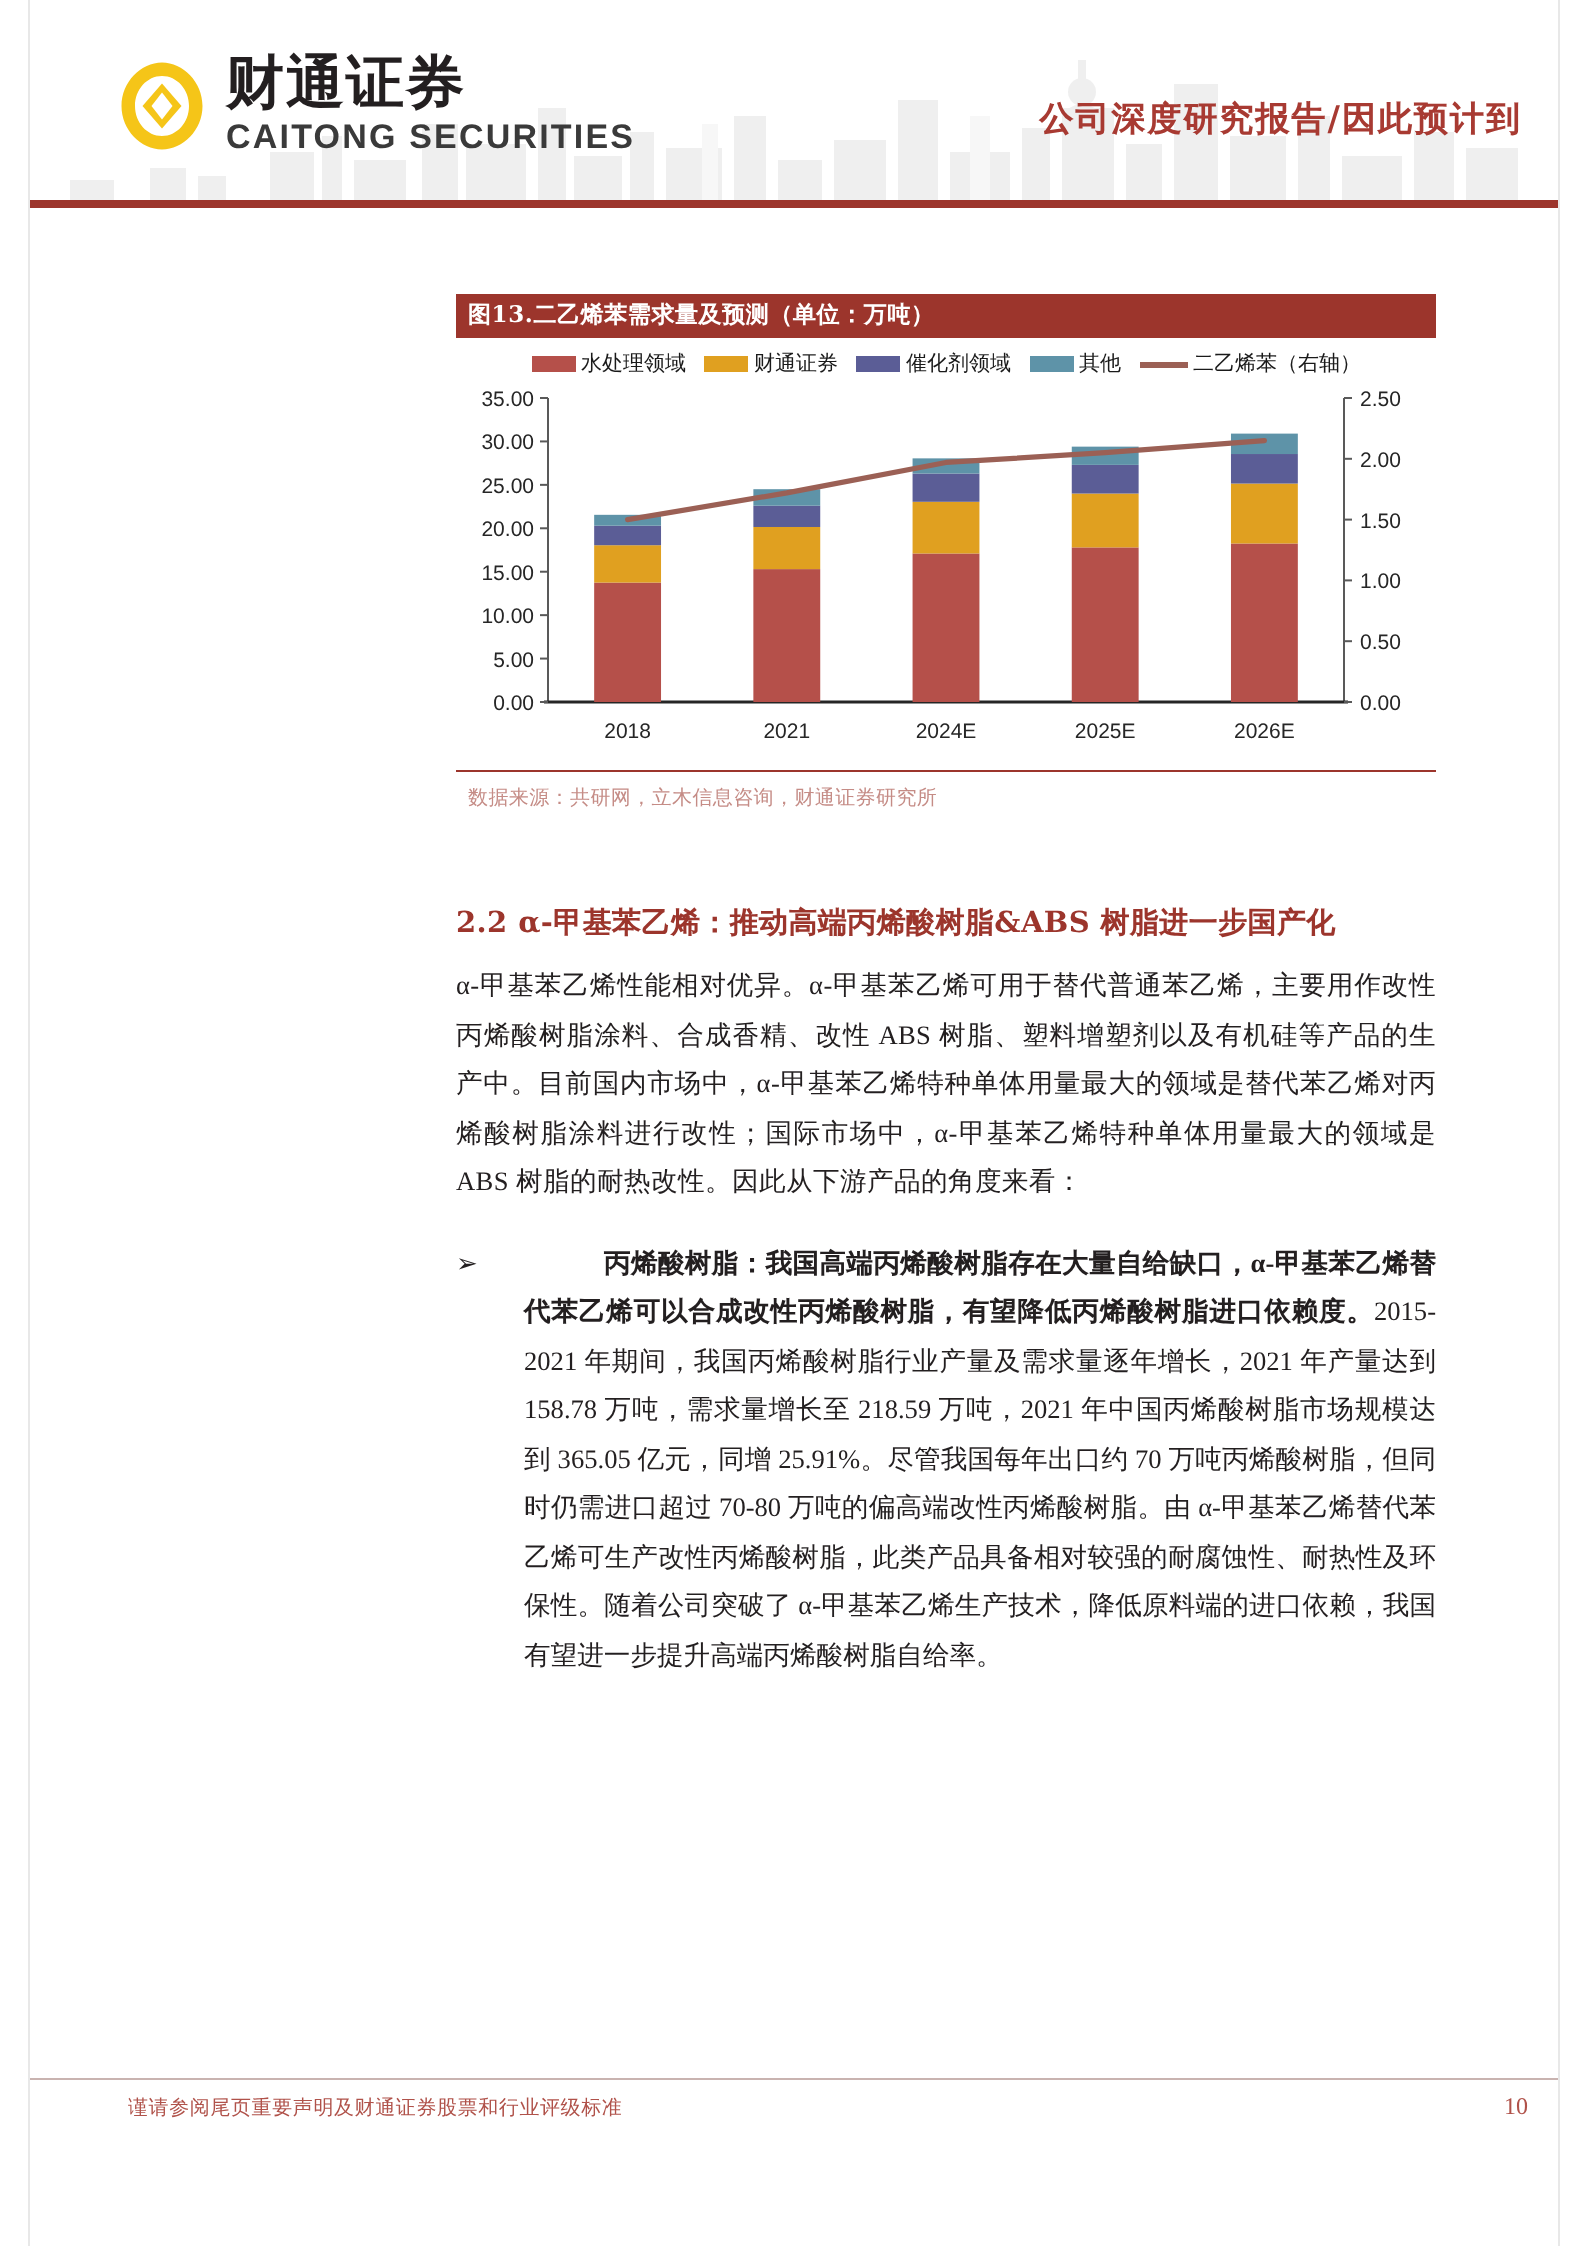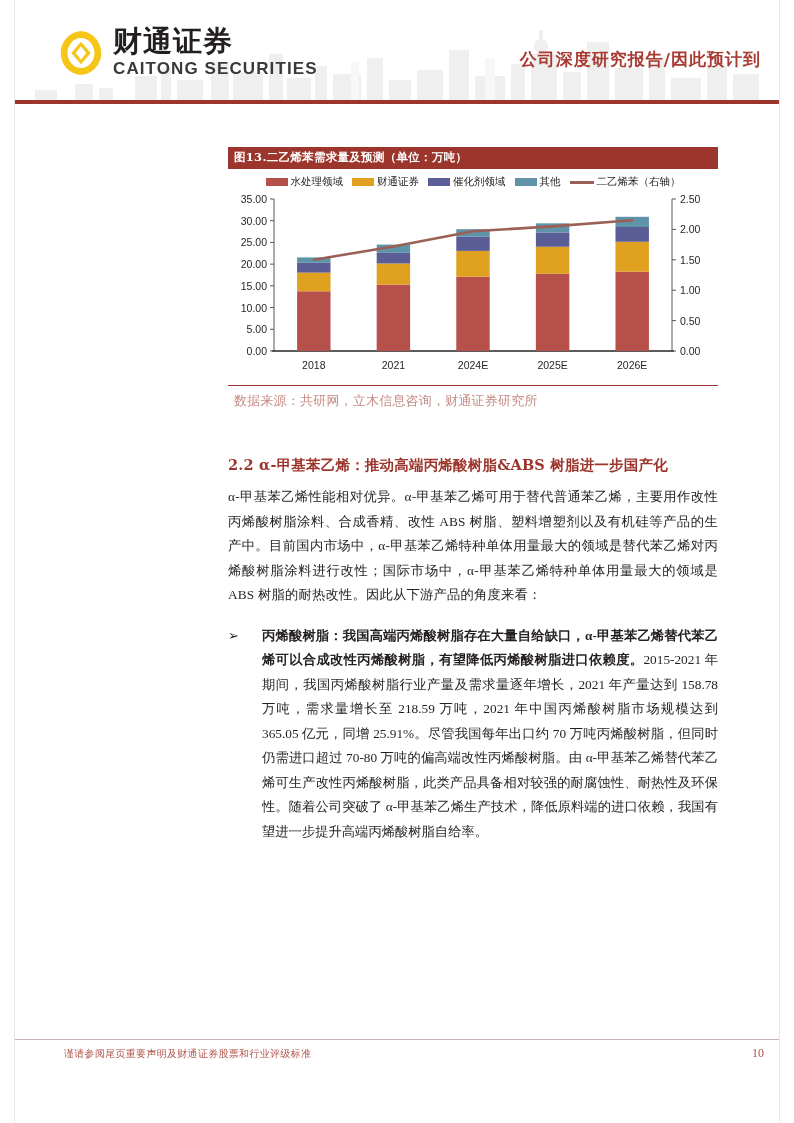--- a/index.html
+++ b/index.html
@@ -114,21 +114,21 @@
     font-family: Liberation Mono, monospace;
     color: #1a1a1a;
   }
   .legend-item { display: flex; align-items: center; gap: 3px; white-space: nowrap; }
   .legend-swatch { width: 22px; height: 8px; display: inline-block; }
   .legend-line { width: 24px; height: 3px; display: inline-block; }
 
   .chart-area { position: relative; width: 490px; height: 190px; }
 
   .src {
-    font-size: 13px;
+    font-size: 10px;
     color: #c58c86;
     padding: 6px 0 0 6px;
     font-family: "DejaVu Serif", serif;
     letter-spacing: 0.2px;
   }
 
   
   h2.sec {
     margin: 0;
     font-size: 14.5px;
@@ -148,21 +148,21 @@
     width: 34px;
     flex: 0 0 34px;
     color: #231f20;
     font-size: 13px;
   }
   .bullet-body {
     flex: 1;
     text-align: justify;
     text-justify: inter-ideograph;
   }
-  .b { font-weight: 700; }
+  .b { font-weight: 700; margin-left: 40px; }
 
   .spacer-10 { height: 10px; }
   .spacer-16 { height: 16px; }
   .spacer-20 { height: 20px; }
   .spacer-26 { height: 26px; }
 
   
   .footer-rule {
     position: absolute; left: 15px; bottom: 83px; width: 764px; height: 1px;
     background: #c9b3b0;

